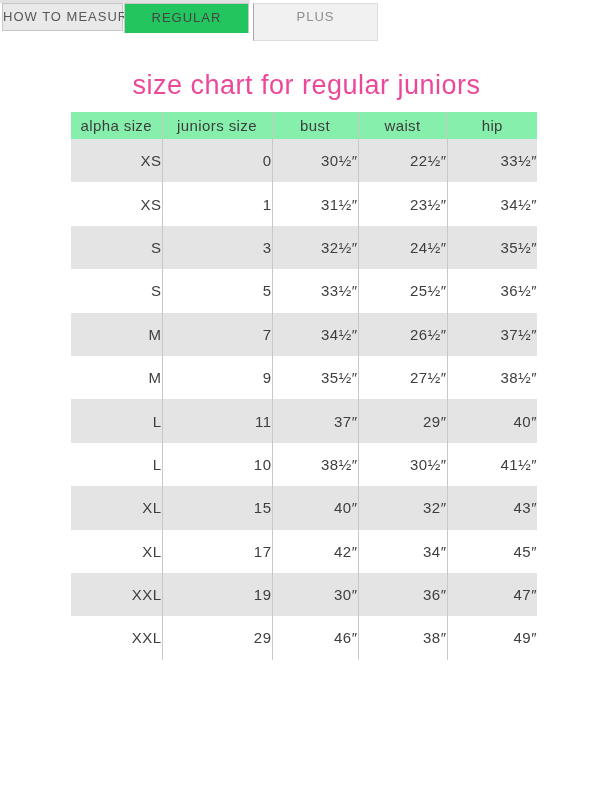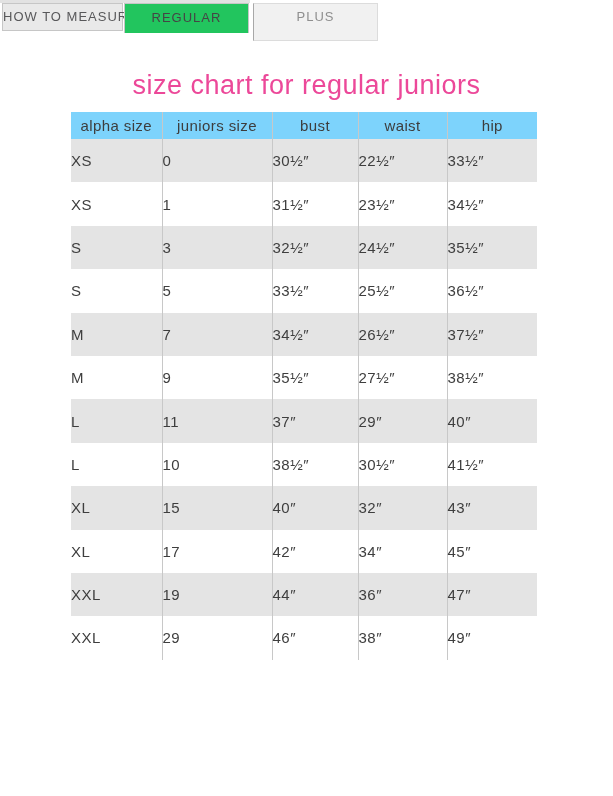--- a/index.html
+++ b/index.html
@@ -85,29 +85,29 @@
   .size-table col.c5 { width: 90px; }
 
   .size-table th {
     height: 27px;
     font-weight: normal;
     font-size: 15px;
     color: #3d3d3d;
     letter-spacing: 0.4px;
     text-align: center;
     vertical-align: middle;
-    background: #7dd3fc;
+    background: #86efac;
     padding: 0;
   }
   .size-table td {
     height: 43.4px;
     font-size: 15px;
     color: #3e3e3e;
     letter-spacing: 0.5px;
-    text-align: left;
+    text-align: right;
     vertical-align: middle;
     padding: 0;
   }
   .size-table th, .size-table td { border-right: 1px solid #c8c8c8; }
   .size-table th:last-child, .size-table td:last-child { border-right: none; }
   .size-table tbody tr:nth-child(odd) { background: #e4e4e4; }
   .size-table tbody tr:nth-child(even) { background: #ffffff; }
 </style>
 </head>
 <body>
@@ -204,21 +204,21 @@
     <tr>
       <td>XL</td>
       <td>17</td>
       <td>42″</td>
       <td>34″</td>
       <td>45″</td>
     </tr>
     <tr>
       <td>XXL</td>
       <td>19</td>
-      <td>44″</td>
+      <td>30″</td>
       <td>36″</td>
       <td>47″</td>
     </tr>
     <tr>
       <td>XXL</td>
       <td>29</td>
       <td>46″</td>
       <td>38″</td>
       <td>49″</td>
     </tr>

